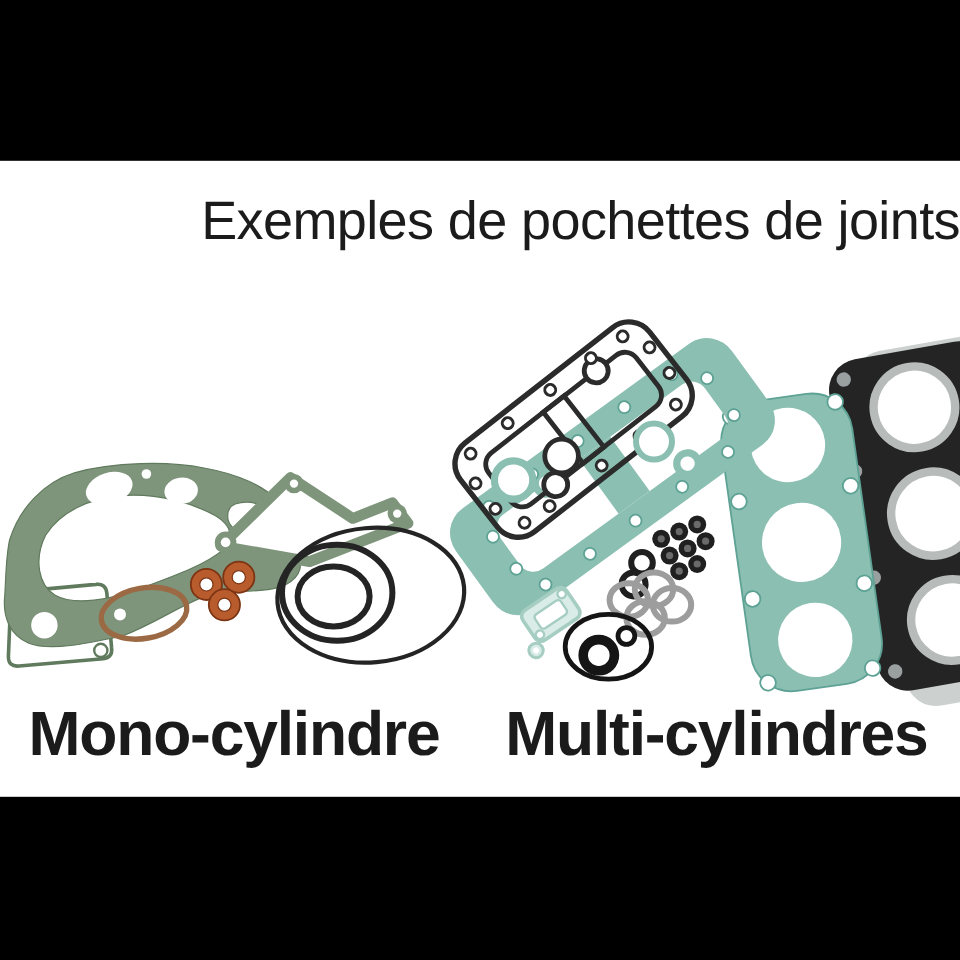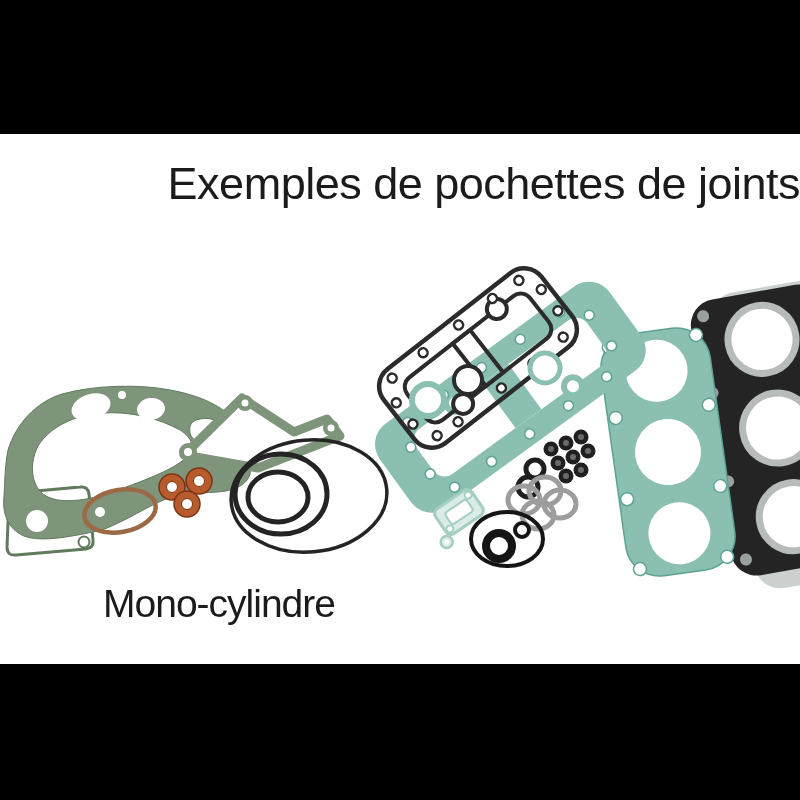--- a/index.html
+++ b/index.html
@@ -5,21 +5,21 @@
   html,body{margin:0;padding:0;background:#000;}
   .screen{position:relative;width:800px;height:800px;background:var(--frame,#000);overflow:hidden;
           font-family:"Liberation Sans","DejaVu Sans",sans-serif;}
   .bar{position:absolute;left:0;width:800px;background:var(--frame,#000);}
   .bar.top{top:0;height:134px;}
   .bar.bottom{top:664px;height:136px;}
   .photo{position:absolute;left:0;top:134px;width:800px;height:530px;background:var(--photo-bg,#fff);}
   .title{position:absolute;left:0;top:24px;width:100%;text-align:right;
          color:var(--text,#1b1b1b);font-size:45px;line-height:51px;font-weight:400;letter-spacing:-0.5px;}
   .kit-label{position:absolute;top:448px;transform:translateX(-50%);white-space:nowrap;
-             color:var(--text,#1b1b1b);font-size:39px;font-weight:400;letter-spacing:-1px;margin-left:24px;}
+             color:var(--text,#1b1b1b);font-size:52px;font-weight:700;letter-spacing:-1px;}
   .kit-label.mono{left:195px;}
   .kit-label.multi{left:597px;}
   svg{position:absolute;left:0;top:0;}
 </style>
 </head>
 <body>
 
 <div class="screen">
 
   <div class="bar top"></div>
@@ -220,14 +220,15 @@
           <rect x="-13" y="-7" width="26" height="14" rx="3" fill="#fff" stroke="#a5cdc2" stroke-width="2"></rect>
           <circle cx="-17" cy="9" r="3.5" fill="#fff" stroke="#a5cdc2" stroke-width="2"></circle>
           <circle cx="17" cy="-9" r="3.5" fill="#fff" stroke="#a5cdc2" stroke-width="2"></circle>
           <circle cx="-27" cy="18" r="6" fill="var(--teal-pale)" stroke="#a5cdc2" stroke-width="2.5"></circle>
           <circle cx="-27" cy="18" r="2.5" fill="#fff"></circle>
         </g>
       </g>
     </svg>
 
     <span class="kit-label mono">Mono-cylindre</span>
+    <span class="kit-label multi">Multi-cylindres</span>
   </div>
 </div>
 
 </body></html>

